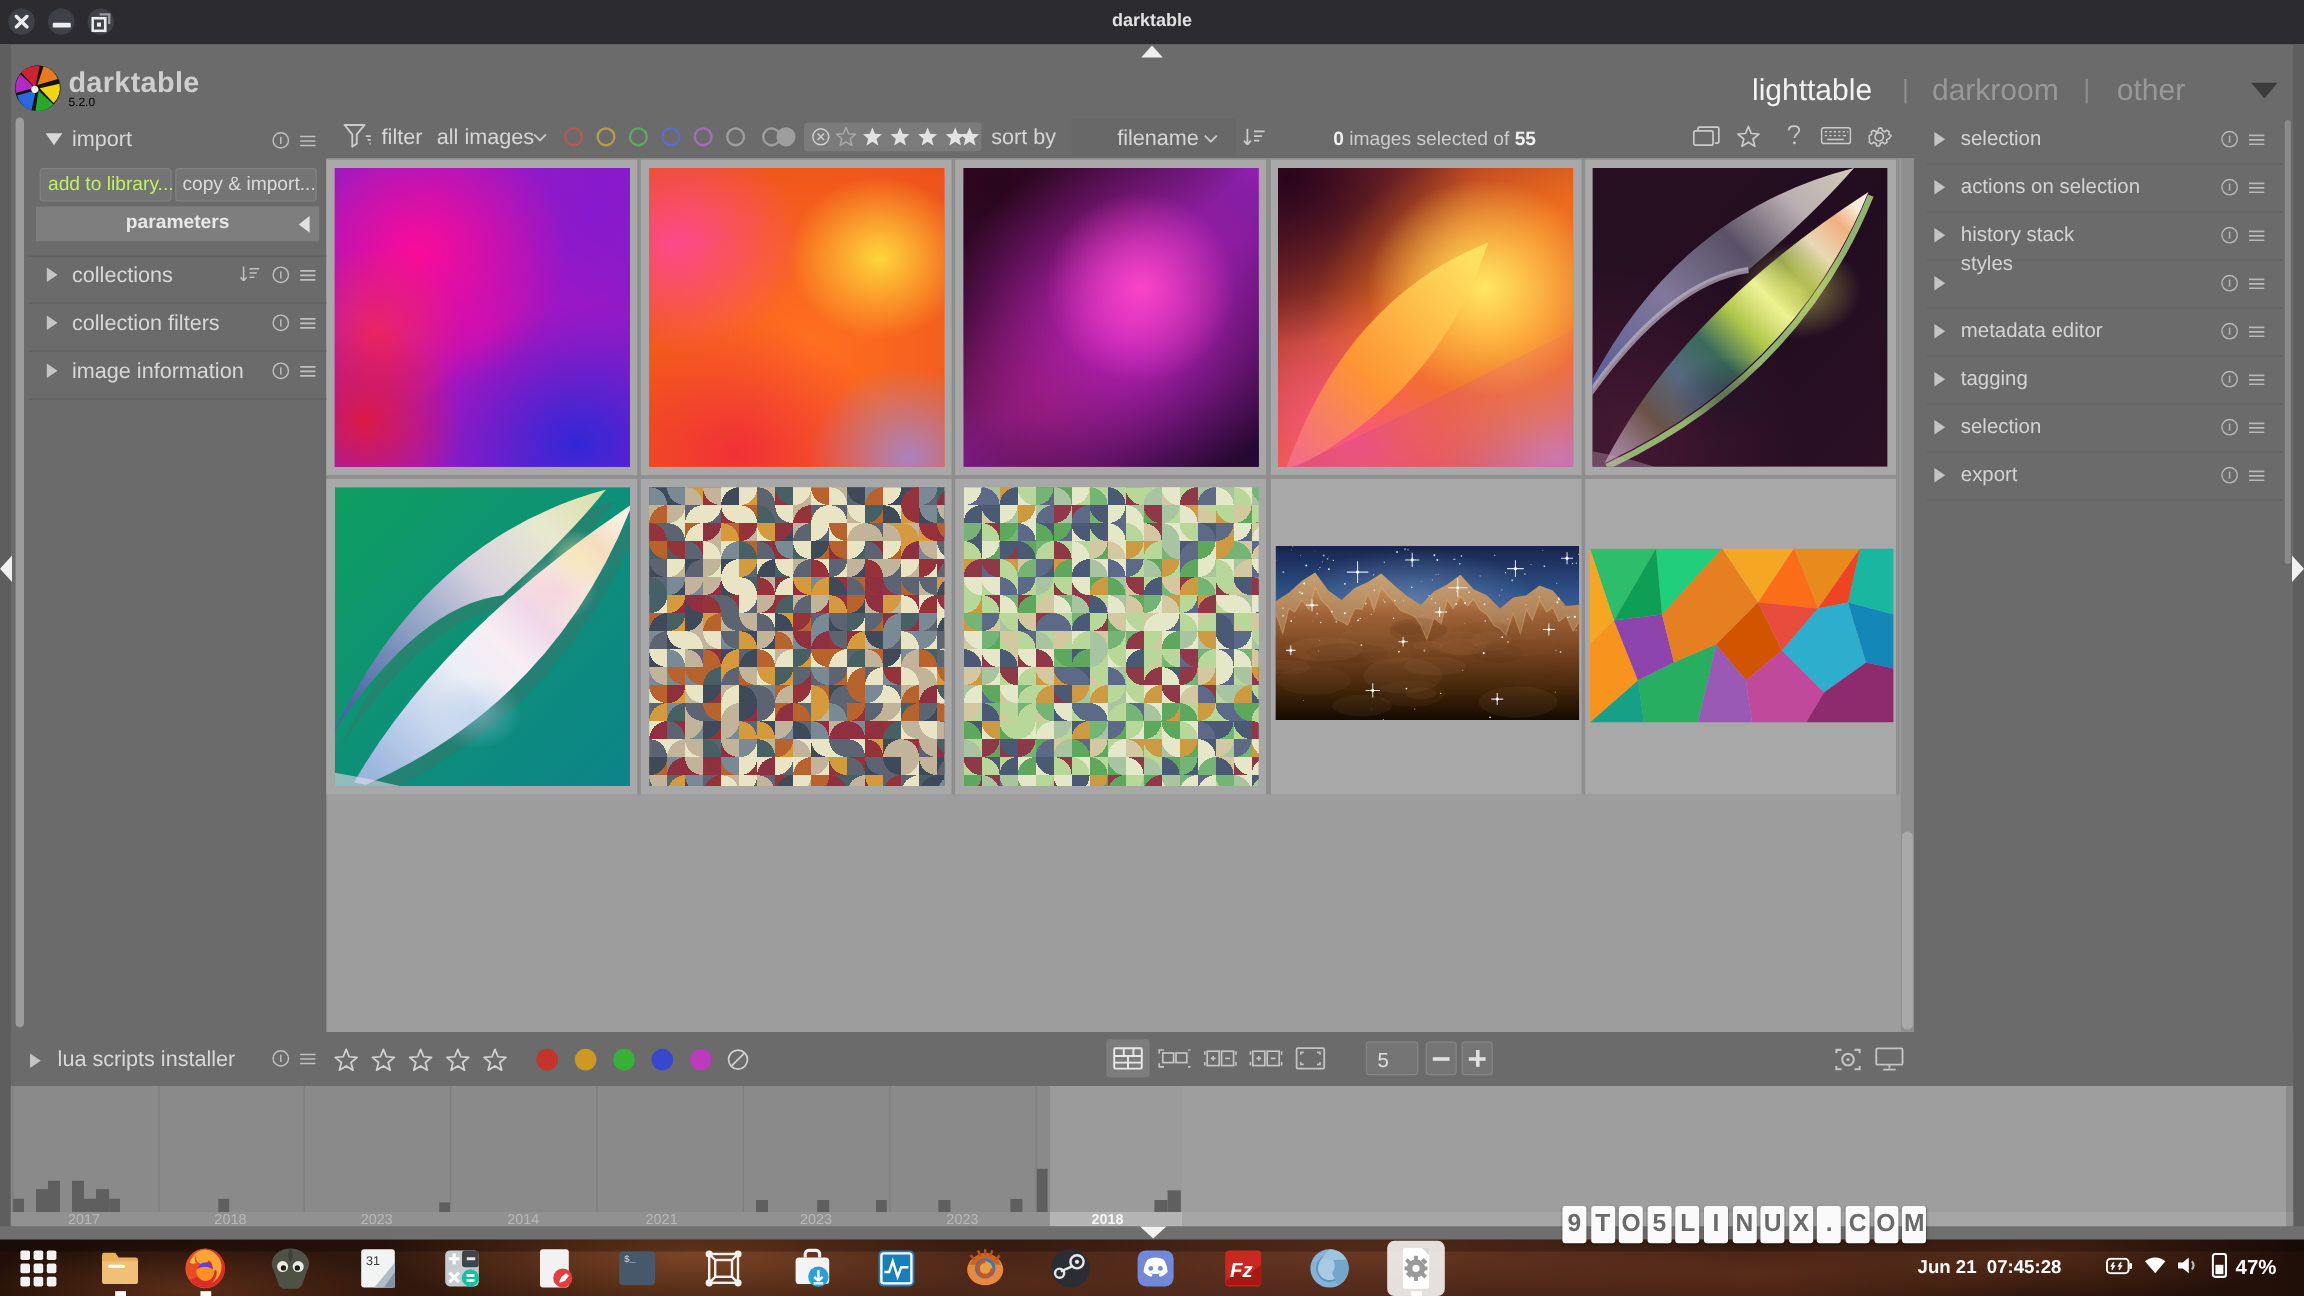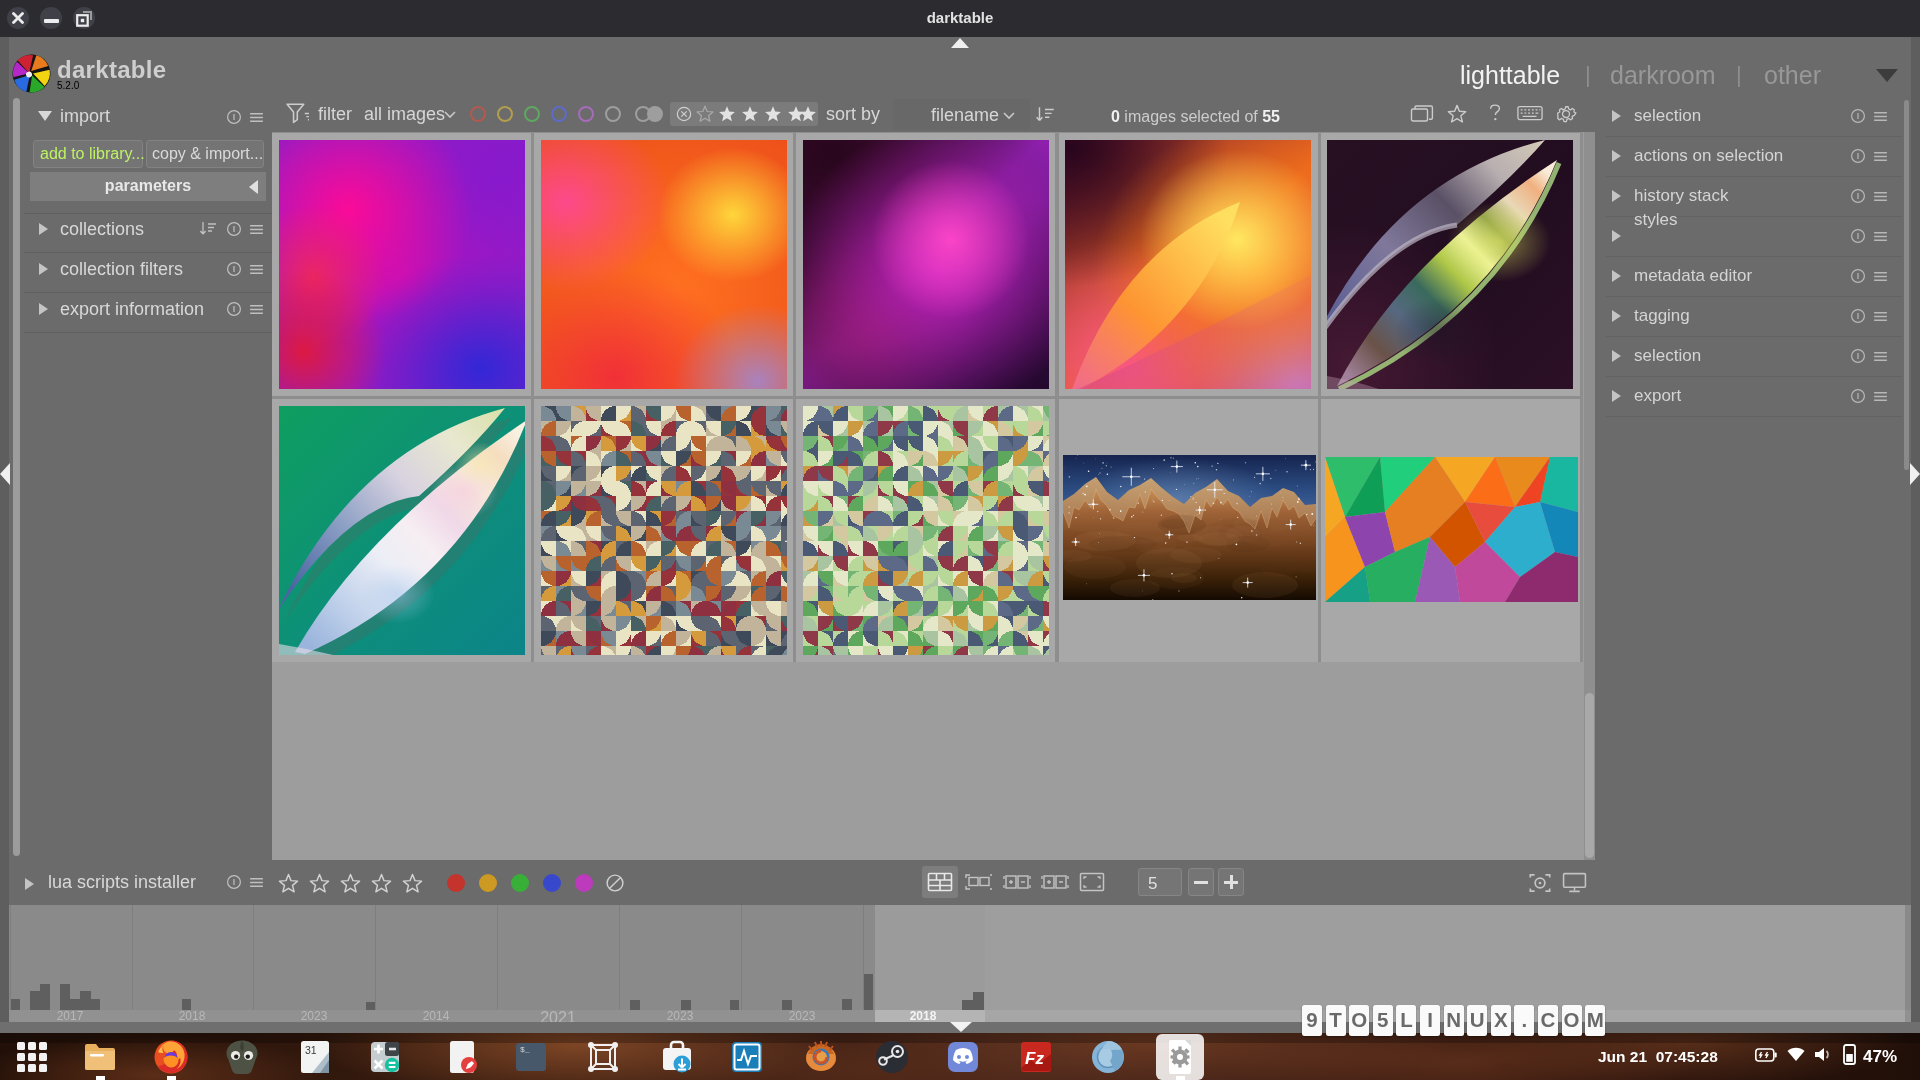--- a/index.html
+++ b/index.html
@@ -1777,21 +1777,21 @@
 <svg class="ic" style="left:226px;top:261px;width:16px;height:16px;color:#c0c0c0;opacity:1">
     <use href="#i-info"></use>
   </svg>
 <svg class="ic" style="left:248px;top:261px;width:17px;height:17px;color:#c0c0c0;opacity:1">
     <use href="#i-burger"></use>
   </svg>
 <div class="sep" style="left:24px;top:292px;width:248px"></div>
 <div class="abs" style="left:39px;top:303px">
     <div class="tri-r"></div>
   </div>
-<div class="modL" style="top:299px">export information</div>
+<div class="modL" style="top:299px">image information</div>
 <svg class="ic" style="left:226px;top:301px;width:16px;height:16px;color:#c0c0c0;opacity:1">
     <use href="#i-info"></use>
   </svg>
 <svg class="ic" style="left:248px;top:301px;width:17px;height:17px;color:#c0c0c0;opacity:1">
     <use href="#i-burger"></use>
   </svg>
 <div class="sep" style="left:24px;top:332px;width:248px"></div>
 <div class="abs" style="left:1904px;top:100px;width:5px;height:370px;background:#8a8a8a;border-radius:3px"></div>
 <div class="abs" style="left:1612px;top:110px">
     <div class="tri-r"></div>
@@ -1955,21 +1955,21 @@
 <div class="abs" style="left:253px;top:905px;width:1px;height:105px;background:#7e7e7e"></div>
 <div class="abs" style="left:375px;top:905px;width:1px;height:105px;background:#7e7e7e"></div>
 <div class="abs" style="left:497px;top:905px;width:1px;height:105px;background:#7e7e7e"></div>
 <div class="abs" style="left:619px;top:905px;width:1px;height:105px;background:#7e7e7e"></div>
 <div class="abs" style="left:741px;top:905px;width:1px;height:105px;background:#7e7e7e"></div>
 <div class="abs" style="left:863px;top:905px;width:1px;height:105px;background:#7e7e7e"></div>
 <div class="txt" style="left:50px;top:1009px;width:40px;text-align:center;font-size:12px;color:#b8b8b8">2017</div>
 <div class="txt" style="left:172px;top:1009px;width:40px;text-align:center;font-size:12px;color:#b8b8b8">2018</div>
 <div class="txt" style="left:294px;top:1009px;width:40px;text-align:center;font-size:12px;color:#b8b8b8">2023</div>
 <div class="txt" style="left:416px;top:1009px;width:40px;text-align:center;font-size:12px;color:#b8b8b8">2014</div>
-<div class="txt" style="left:538px;top:1009px;width:40px;text-align:center;font-size:16px;color:#b8b8b8">2021</div>
+<div class="txt" style="left:538px;top:1009px;width:40px;font-size:12px;color:#b8b8b8">2021</div>
 <div class="txt" style="left:660px;top:1009px;width:40px;text-align:center;font-size:12px;color:#b8b8b8">2023</div>
 <div class="txt" style="left:782px;top:1009px;width:40px;text-align:center;font-size:12px;color:#b8b8b8">2023</div>
 <div class="txt" style="left:903px;top:1009px;width:40px;text-align:center;font-size:12px;color:#f5f5f5;font-weight:bold">2018</div>
 <div class="abs" style="left:11px;top:999px;width:9px;height:11px;background:#5f5f5f"></div>
 <div class="abs" style="left:30px;top:991px;width:10px;height:19px;background:#5f5f5f"></div>
 <div class="abs" style="left:40px;top:984px;width:10px;height:26px;background:#5f5f5f"></div>
 <div class="abs" style="left:60px;top:984px;width:10px;height:26px;background:#5f5f5f"></div>
 <div class="abs" style="left:70px;top:999px;width:10px;height:11px;background:#5f5f5f"></div>
 <div class="abs" style="left:80px;top:991px;width:11px;height:19px;background:#5f5f5f"></div>
 <div class="abs" style="left:91px;top:999px;width:9px;height:11px;background:#5f5f5f"></div>

